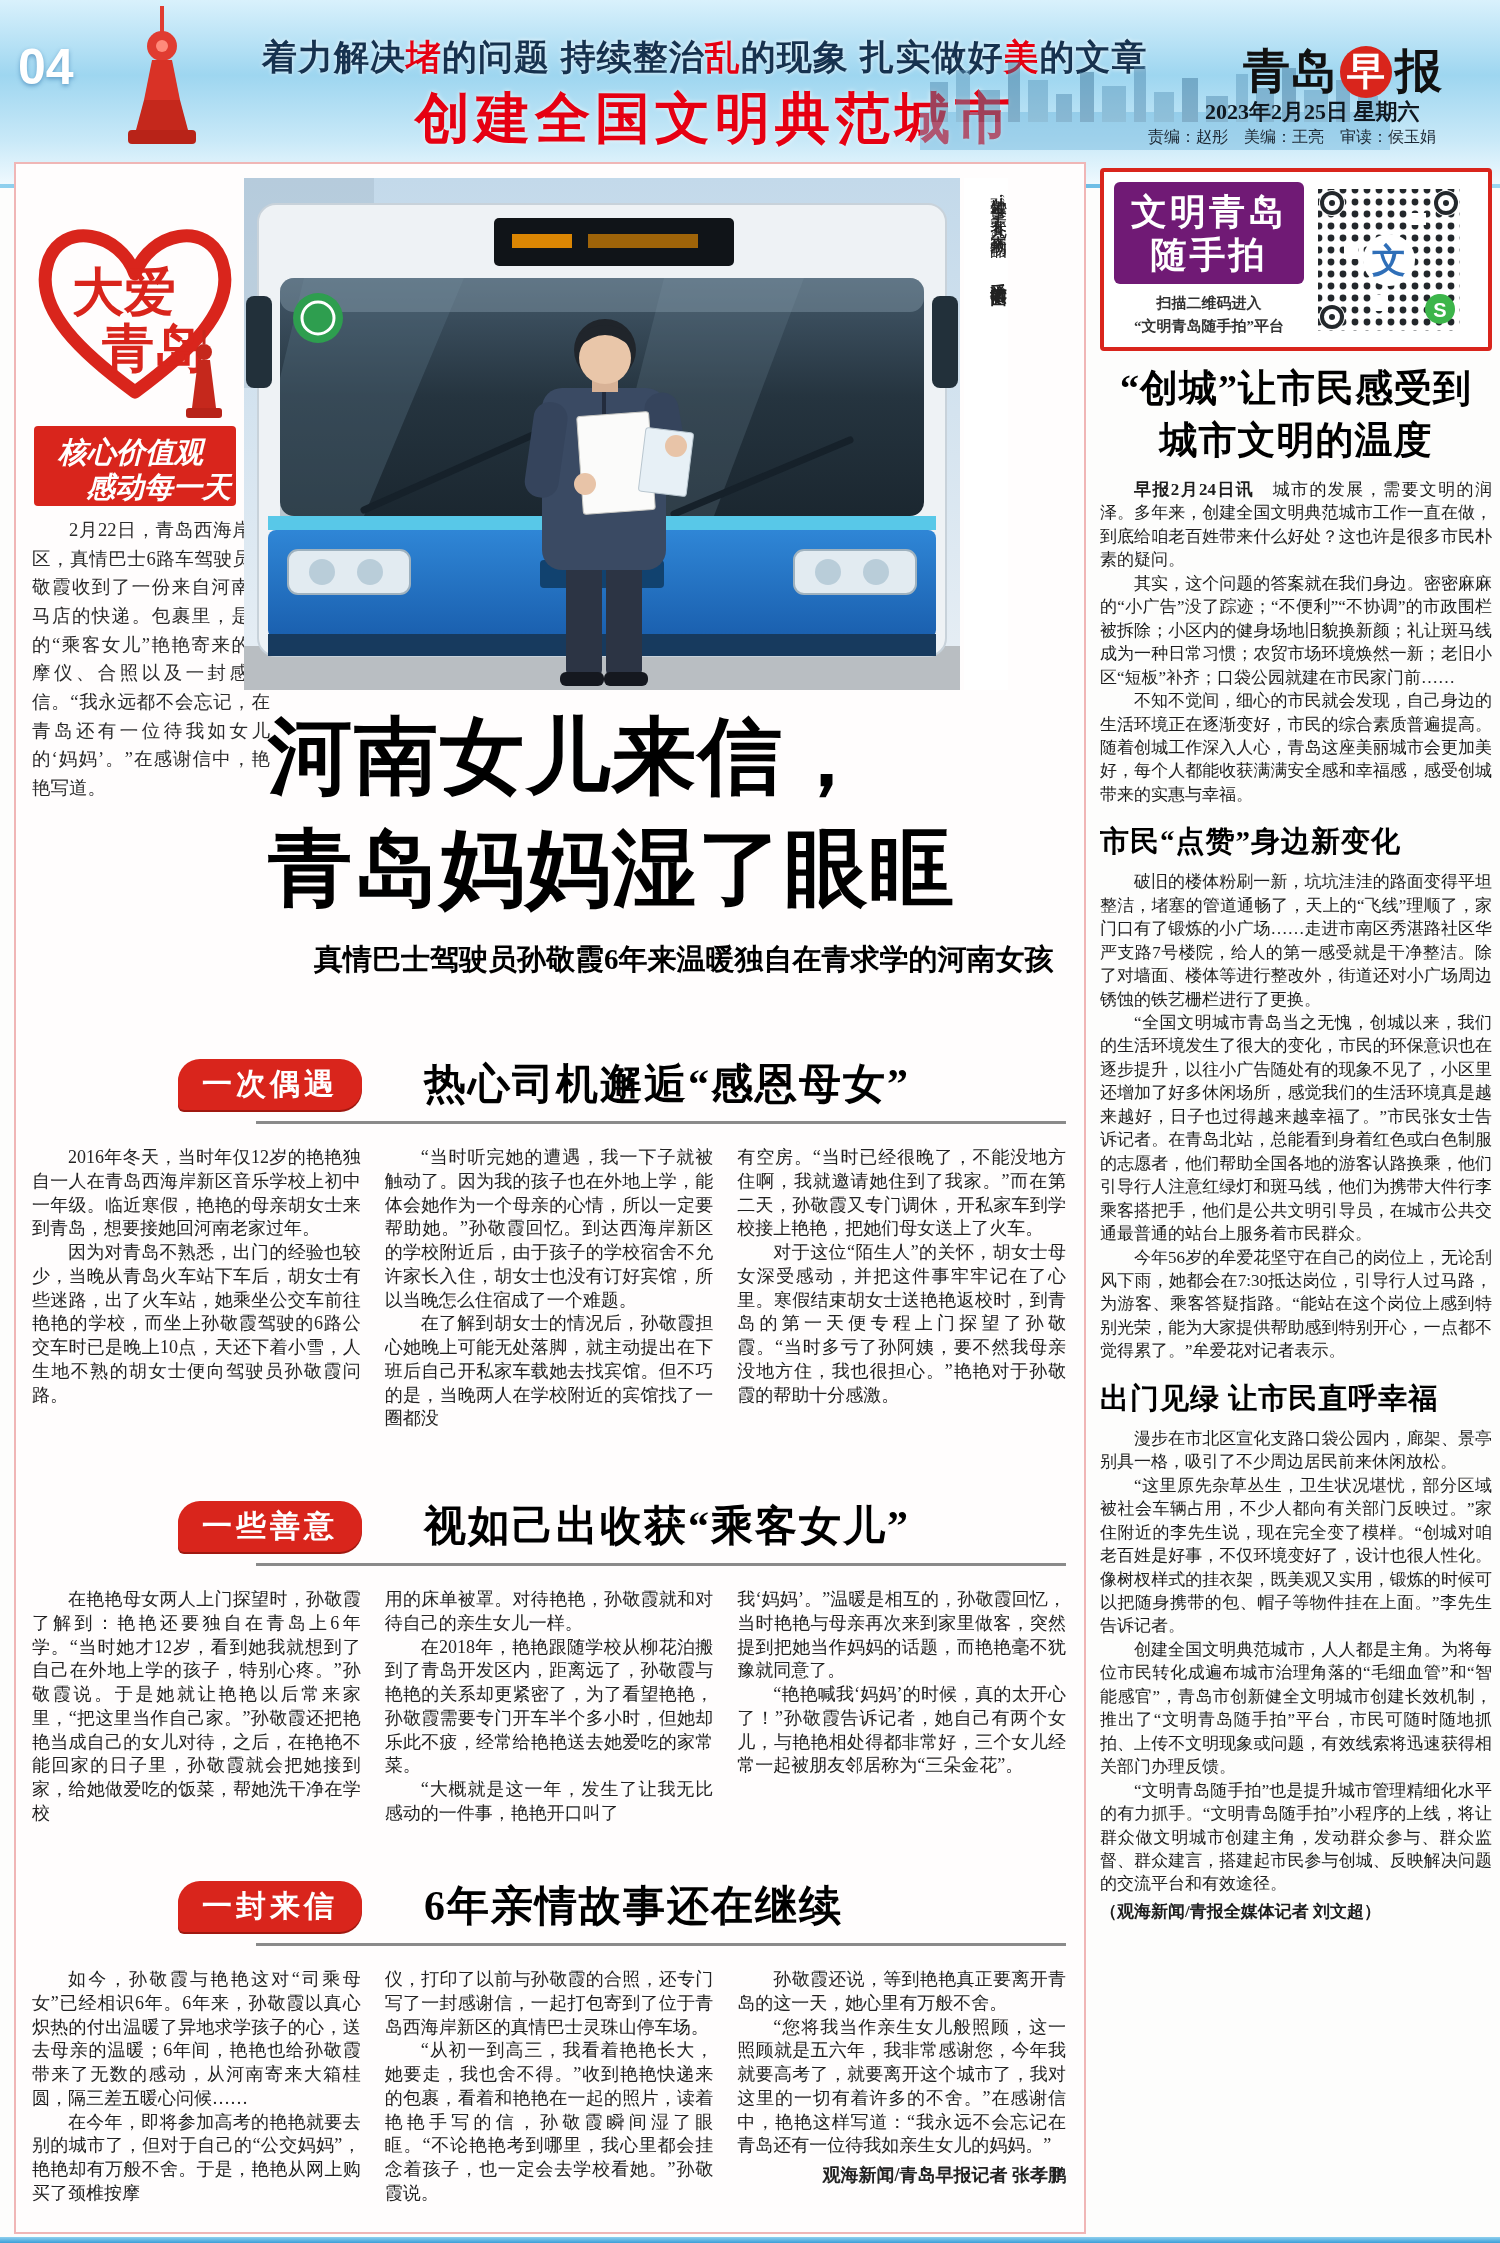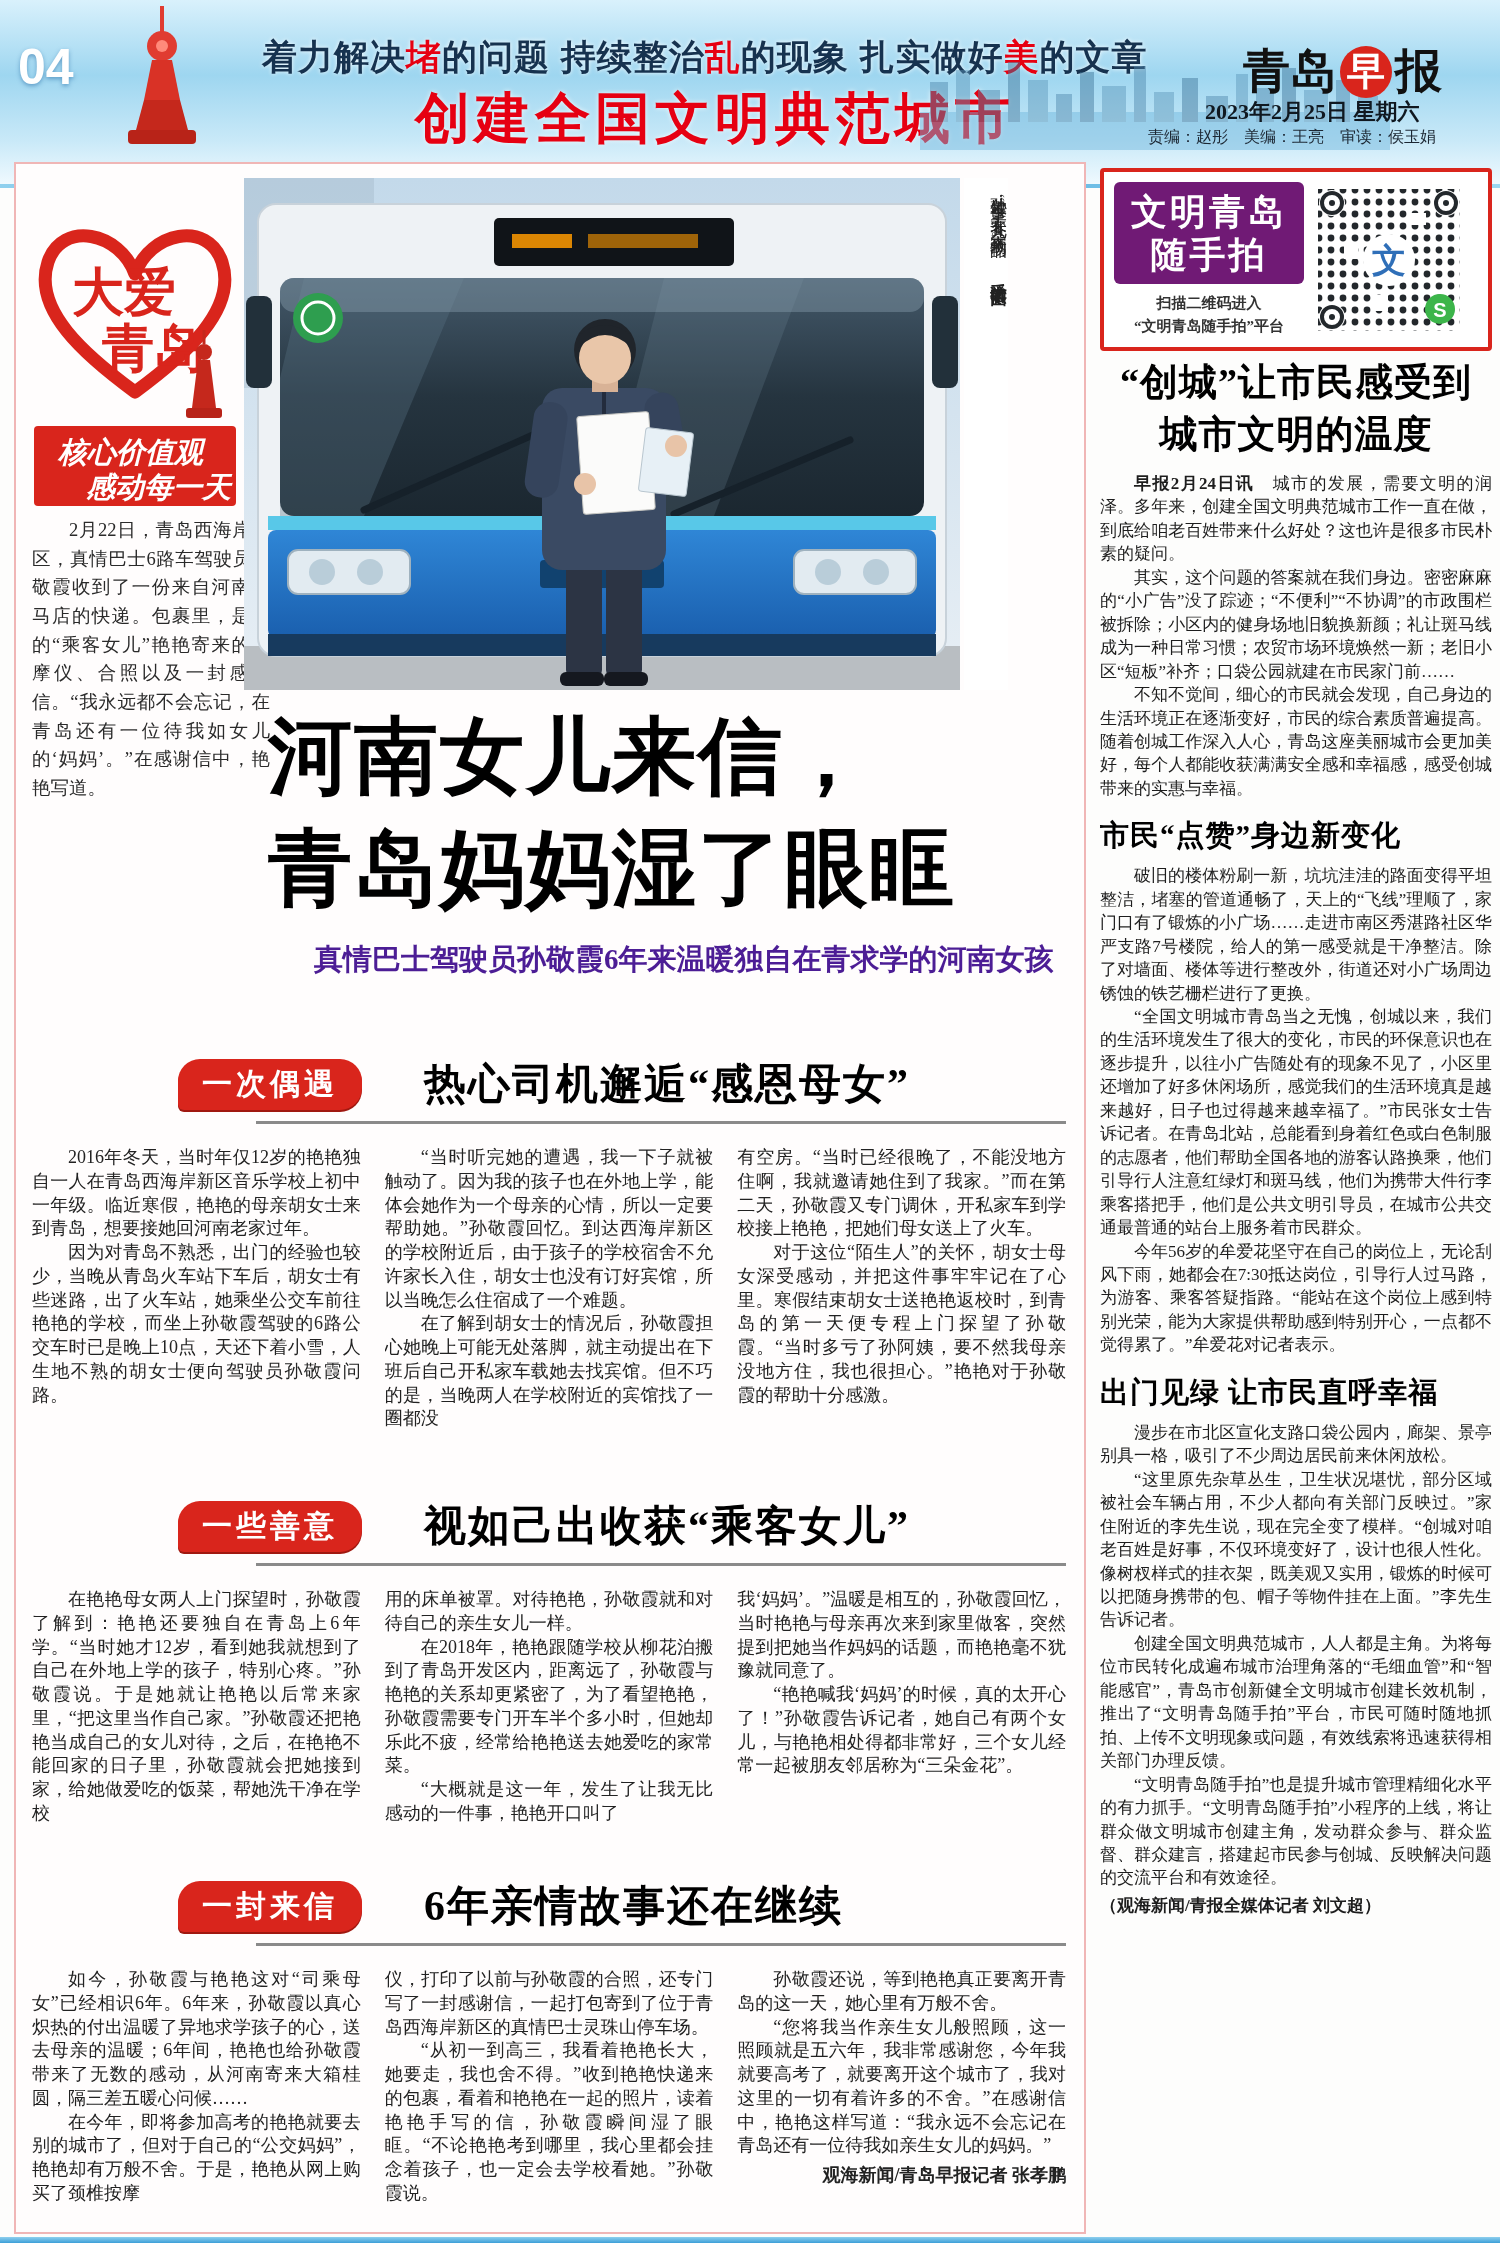--- a/index.html
+++ b/index.html
@@ -37,21 +37,21 @@
   .photo{position:absolute;left:228px;top:14px;width:716px;height:512px;}
   .photo-cap{position:absolute;left:948px;top:14px;width:44px;height:512px;background:#fff;
          writing-mode:vertical-rl;font-size:16.5px;letter-spacing:2px;line-height:1.25;
          color:#222;padding-top:6px;box-sizing:border-box;}
   .photo-cap .credit{font-weight:bold;margin-top:14px;}
   .hl1{position:absolute;left:252px;top:536px;font-size:84px;font-weight:900;color:#000;
        letter-spacing:2px;white-space:nowrap;}
   .hl2{position:absolute;left:252px;top:648px;font-size:84px;font-weight:900;color:#000;
        letter-spacing:2px;white-space:nowrap;}
   .subhead{position:absolute;left:240px;top:774px;width:812px;font-size:29px;font-weight:700;
-       line-height:1.45;text-indent:2em;color:#4c1d95;}
+       line-height:1.45;text-indent:2em;color:#000000;}
   .section{position:absolute;left:16px;width:1034px;}
   .sec-head{display:flex;align-items:center;padding-left:146px;}
   .sec-tag{background:#d9251c;color:#fff;font-family:"Liberation Sans",sans-serif;
        font-size:30px;font-weight:900;padding:5px 24px;border-radius:22px 22px 22px 6px;
        letter-spacing:4px;white-space:nowrap;box-shadow:0 2px 0 #a01810;}
   .sec-title{font-size:42px;font-weight:900;color:#000;margin-left:62px;letter-spacing:2px;white-space:nowrap;}
   .sec-rule{height:3px;background:#8a8a8a;margin:9px 0 0 224px;}
   .sec-cols{display:flex;gap:24px;margin-top:22px;}
   .col{width:330px;overflow:hidden;text-align:justify;font-size:18px;line-height:1.32;color:#222;}
   .col p{margin:0;text-indent:2em;}
@@ -63,21 +63,21 @@
   
   .sidebar{position:absolute;left:1100px;top:168px;width:392px;}
   .promo{border:4px solid #d9251c;border-radius:4px;background:#fff;display:flex;
          padding:10px;gap:10px;align-items:stretch;}
   .promo-left{width:190px;display:flex;flex-direction:column;}
   .promo-title{background:#701a75;border-radius:6px;color:#fff;text-align:center;
          font-family:"Liberation Sans",sans-serif;font-weight:900;font-size:36px;
          letter-spacing:3px;padding:8px 0;line-height:1.2;}
   .promo-note{font-size:15px;font-weight:bold;color:#333;text-align:center;margin-top:8px;line-height:1.5;}
   .qr{width:150px;height:150px;align-self:center;}
-  .sb-headline{margin-top:6px;text-align:center;font-size:38px;font-weight:900;color:#000;
+  .sb-headline{margin-top:12px;text-align:center;font-size:38px;font-weight:900;color:#000;
          line-height:1.35;letter-spacing:1px;}
   .sb-body{margin-top:12px;}
   .sb-body p{margin:0;font-size:17px;line-height:1.38;text-align:justify;text-indent:2em;color:#1d1d1d;}
   .lead-prefix{font-weight:bold;}
   .sb-sub{margin:16px 0 8px 0;text-align:left;font-size:29px;font-weight:900;color:#000;letter-spacing:1px;}
   .sb-byline{font-weight:bold;text-align:right;text-indent:0 !important;margin-top:4px !important;}
   
   .page-bottom{position:absolute;left:0;bottom:0;width:100%;height:6px;
          background:linear-gradient(180deg,#8fd0ee,#3c9fd8);}
 </style>

